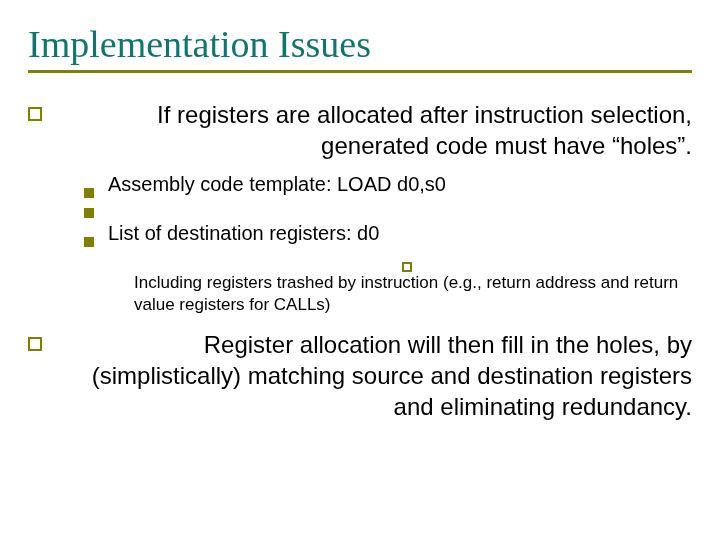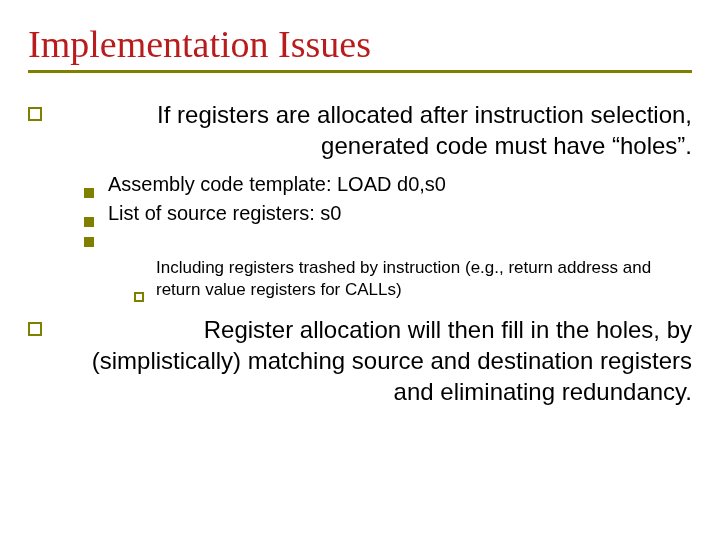--- a/index.html
+++ b/index.html
@@ -9,21 +9,21 @@
     background: #ffffff;
     font-family: Verdana, Geneva, sans-serif;
     color: #000000;
     overflow: hidden;
     padding: 22px 28px 28px 28px;
   }
   .title {
     font-family: "Times New Roman", Times, serif;
     font-size: 38px;
     font-weight: 400;
-    color: #b91c1c;
+    color: #0f766e;
     margin-bottom: 4px;
   }
   .title-underline {
     height: 3px;
     background: #808000;
     width: 100%;
     margin-bottom: 26px;
   }
   .level1 {
     display: flex;
@@ -61,21 +61,22 @@
   }
   .level2 .text {
     font-size: 20px;
     line-height: 1.35;
   }
   .level3-group {
     margin: 6px 0 12px 106px;
   }
   .level3 {
     display: flex;
-    align-items: flex-end;
+    align-items: center;
+    flex-direction: column;
   }
   .level3 .bullet-box-sm {
     width: 10px;
     height: 10px;
     border: 2px solid #808000;
     flex-shrink: 0;
     margin-top: 5px;
     margin-right: 12px;
   }
   .level3 .text {
@@ -94,24 +95,24 @@
   <div class="text">If registers are allocated after instruction selection, generated code must have “holes”.</div>
 </div>
 
 <div class="level2-group">
   <div class="level2">
     <div class="bullet-square"></div>
     <div class="text">Assembly code template: LOAD d0,s0</div>
   </div>
   <div class="level2">
     <div class="bullet-square"></div>
-    <div class="text">List of source registers: s0</div>
   </div>
   <div class="level2">
     <div class="bullet-square"></div>
+    <div class="text">List of destination registers: d0</div>
   </div>
 </div>
 
 <div class="level3-group">
   <div class="level3">
     <div class="bullet-box-sm"></div>
     <div class="text">Including registers trashed by instruction (e.g., return address and return value registers for CALLs)</div>
   </div>
 </div>
 

